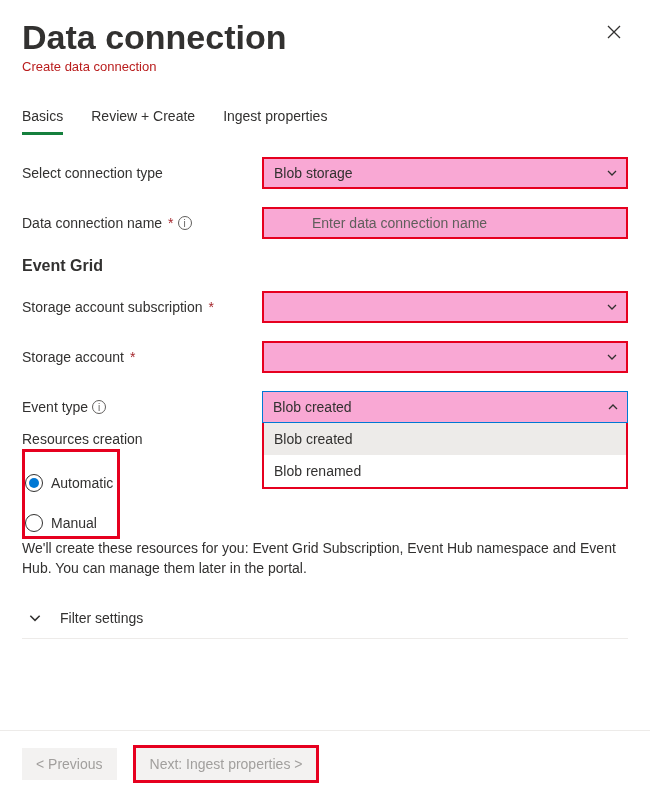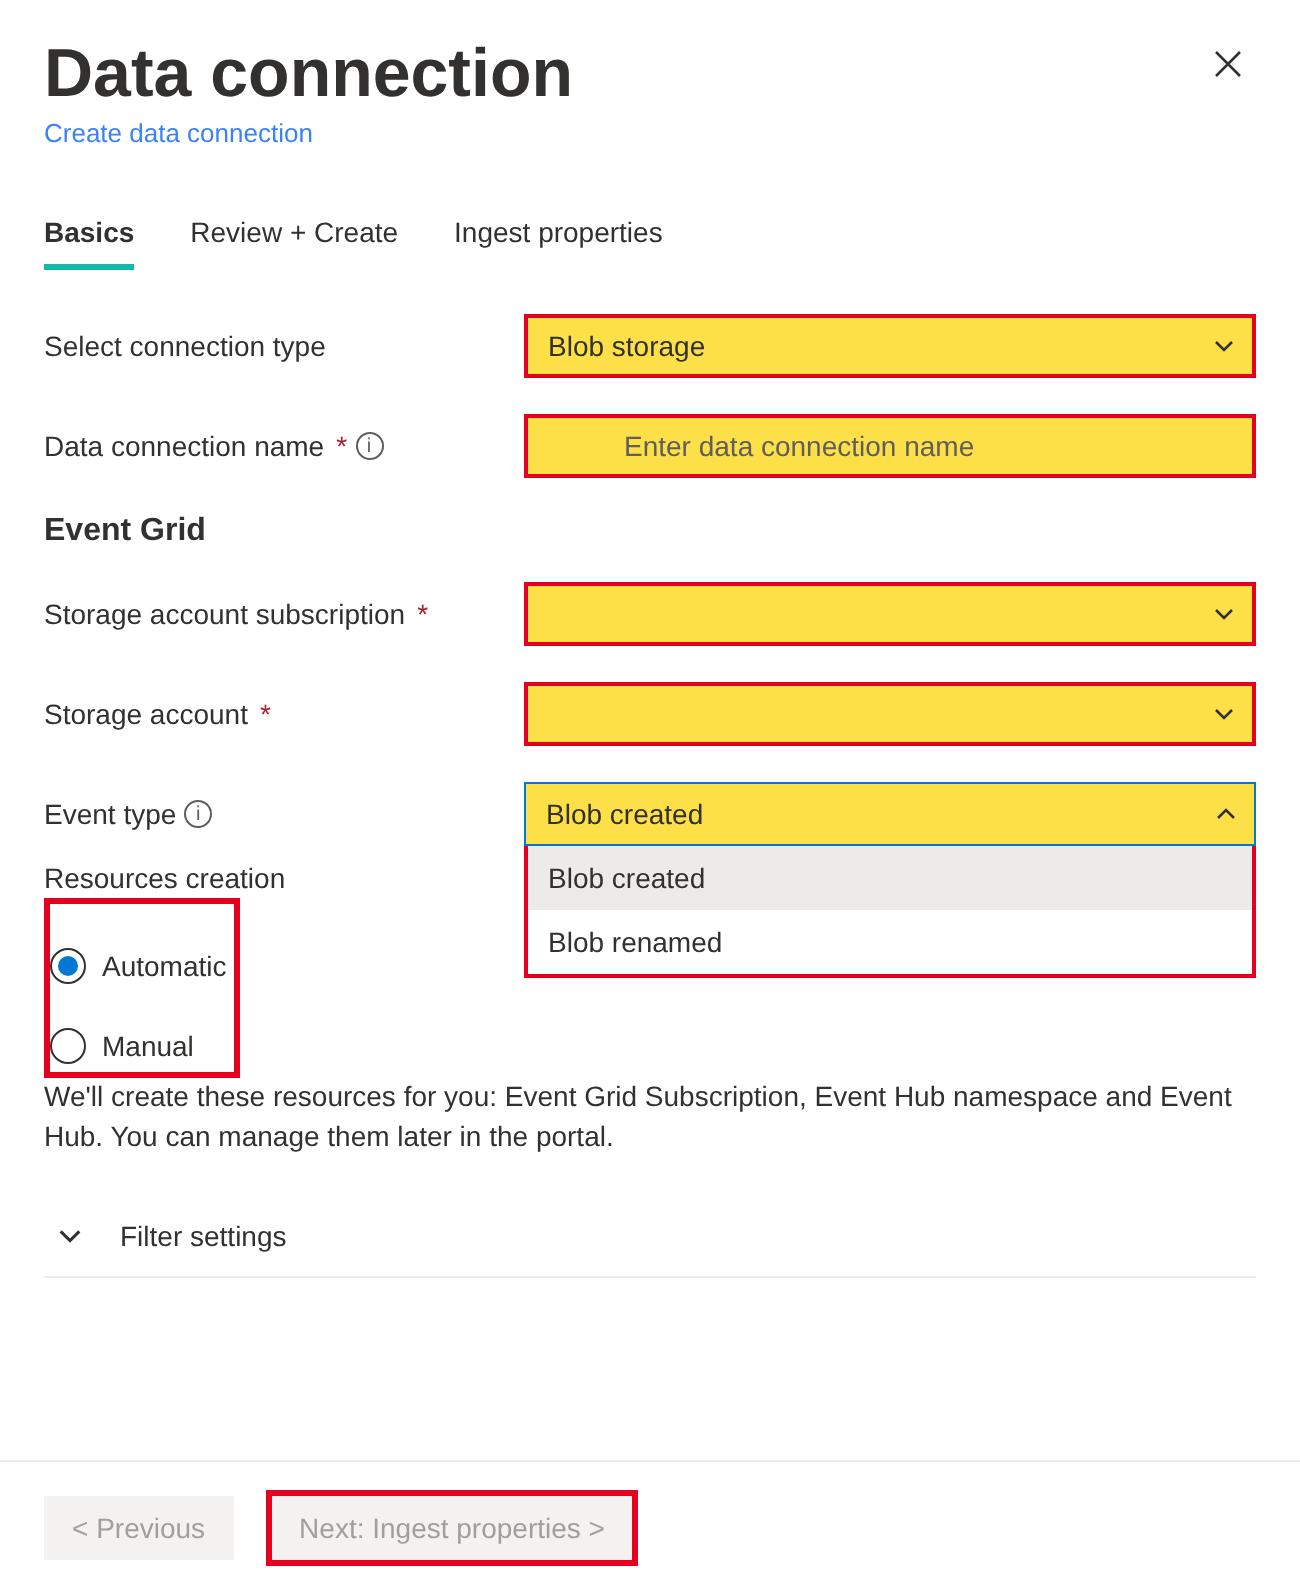--- a/index.html
+++ b/index.html
@@ -7,42 +7,42 @@
     margin: 0; padding: 0;
     font-family: "Segoe UI", Tahoma, sans-serif;
     font-size: 14px; color: #323130;
     background: #fff;
     width: 650px; height: 797px;
     position: relative;
   }
   .panel { padding: 18px 22px 0 22px; position: relative; height: 100%; }
   .header { position: relative; }
   .title { font-size: 34px; font-weight: 600; margin: 0; }
-  .subtitle { font-size: 13px; color: #3b82f6; margin-top: 2px; }
+  .subtitle { font-size: 13px; color: #b91c1c; margin-top: 2px; }
   .close-btn {
     position: absolute; top: 4px; right: 4px;
     width: 20px; height: 20px;
     cursor: pointer; display:flex; align-items:center; justify-content:center;
     color:#323130;
   }
   .tabs { margin-top: 28px; display: flex; gap: 28px; border-bottom: 0; }
   .tab { padding: 6px 0 8px 0; cursor: pointer; font-size: 14px; color:#323130; }
-  .tab.active { font-weight: 700; border-bottom: 3px solid #14b8a6; }
+  .tab.active { font-weight: 400; border-bottom: 3px solid #15803d; }
   .form { margin-top: 22px; }
   .row { display: flex; align-items: center; margin-bottom: 18px; }
   .row .label-col { width: 240px; font-size: 14px; color:#323130; display:flex; align-items:center; gap:4px; }
   .row .input-col { flex: 1; position: relative; }
   .required { color: #a4262c; margin-left: 2px; }
   .info-icon {
     display:inline-flex; width:14px; height:14px; border:1px solid #605e5c;
     border-radius:50%; font-size:10px; align-items:center; justify-content:center;
     color:#605e5c; cursor:pointer;
   }
   .select-box, .text-input {
-    width: 100%; height: 32px; background:#fde047;
+    width: 100%; height: 32px; background:#f9a8d4;
     padding: 0 30px 0 10px; font-size: 14px;
     display:flex; align-items:center;
     position:relative;
   }
   .select-box { cursor:pointer; }
   .text-input { color:#605e5c; font-style: normal; padding-left: 48px; }
   .text-input.placeholder { color:#605e5c; }
   .hl-red { border: 2px solid #e6001f; }
   .hl-blue { border: 1px solid #0078d4; }
   .chev {

